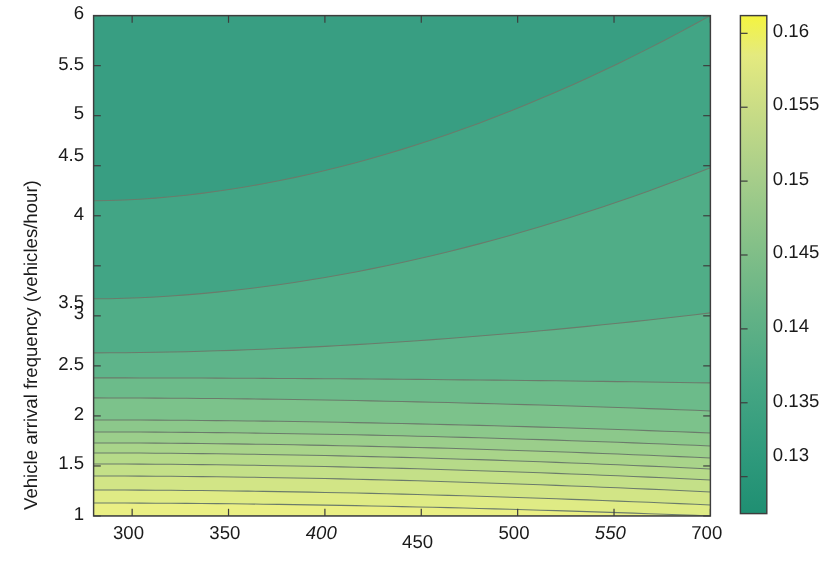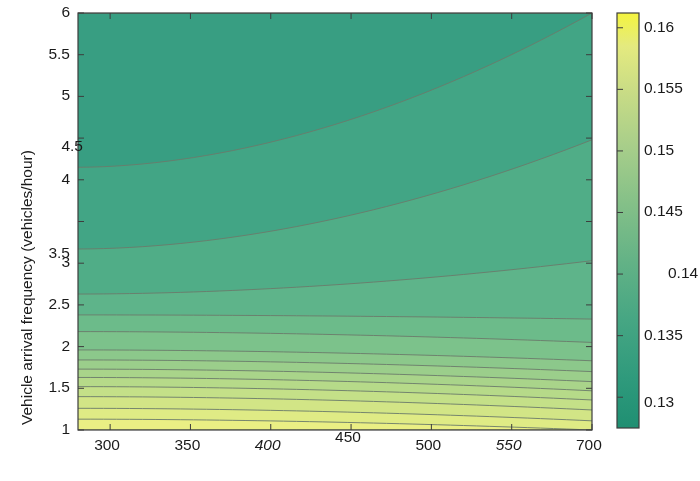--- a/index.html
+++ b/index.html
@@ -126,41 +126,41 @@
         <line x1="617" x2="623" y1="150.92284866468856" y2="150.92284866468856" class="tick"></line>
         <line x1="617" x2="623" y1="89.35014836795261" y2="89.35014836795261" class="tick"></line>
         <line x1="617" x2="623" y1="27.777448071216725" y2="27.777448071216725" class="tick"></line>
       </g>
   </svg>
 
   <div id="xticklabels">
       <div class="ticklabel" style="left: 94.125px; top: 436px;">300</div>
       <div class="ticklabel" style="left: 174.438px; top: 436px;">350</div>
       <div class="ticklabel" style="left: 254.75px; top: 436px; font-style: italic;">400</div>
-      <div class="ticklabel" style="left: 335.062px; top: 428px;">450</div>
+      <div class="ticklabel" style="left: 335.062px; top: 444px;">450</div>
       <div class="ticklabel" style="left: 415.375px; top: 436px;">500</div>
       <div class="ticklabel" style="left: 495.688px; top: 436px; font-style: italic;">550</div>
       <div class="ticklabel" style="left: 576px; top: 436px;">700</div>
     </div>
   <div id="yticklabels">
       <div class="ticklabel" style="top: 420px; left: 0px; width: 70px; text-align: right;">1</div>
       <div class="ticklabel" style="top: 378.3px; left: 0px; width: 70px; text-align: right;">1.5</div>
       <div class="ticklabel" style="top: 336.6px; left: 0px; width: 70px; text-align: right;">2</div>
       <div class="ticklabel" style="top: 294.9px; left: 0px; width: 70px; text-align: right;">2.5</div>
       <div class="ticklabel" style="top: 253.2px; left: 0px; width: 70px; text-align: right;">3</div>
       <div class="ticklabel" style="top: 211.5px; left: 0px; width: 70px; text-align: right; margin-top: 32px;">3.5</div>
       <div class="ticklabel" style="top: 169.8px; left: 0px; width: 70px; text-align: right;">4</div>
-      <div class="ticklabel" style="top: 137px; left: 0px; width: 70px; text-align: right; margin-left: 13px;">4.5</div>
+      <div class="ticklabel" style="top: 121px; left: 0px; width: 70px; text-align: right;">4.5</div>
       <div class="ticklabel" style="top: 86.4px; left: 0px; width: 70px; text-align: right;">5</div>
       <div class="ticklabel" style="top: 44.7px; left: 0px; width: 70px; text-align: right;">5.5</div>
       <div class="ticklabel" style="top: 3px; left: 0px; width: 70px; text-align: right;">6</div>
     </div>
   <div id="cbticklabels">
-      <div class="ticklabel" style="left: 644px; top: 393px;">0.13</div>
+      <div class="ticklabel" style="left: 644px; top: 371px;">0.13</div>
       <div class="ticklabel" style="left: 644px; top: 325.641px;">0.135</div>
-      <div class="ticklabel" style="left: 644px; top: 264.068px; margin-left: 24px;">0.14</div>
+      <div class="ticklabel" style="left: 644px; top: 264.068px;">0.14</div>
       <div class="ticklabel" style="left: 644px; top: 202.496px;">0.145</div>
       <div class="ticklabel" style="left: 644px; top: 140.923px;">0.15</div>
       <div class="ticklabel" style="left: 644px; top: 79.3501px;">0.155</div>
       <div class="ticklabel" style="left: 644px; top: 17.7774px;">0.16</div>
     </div>
 
 </div>
 
 </body></html>

